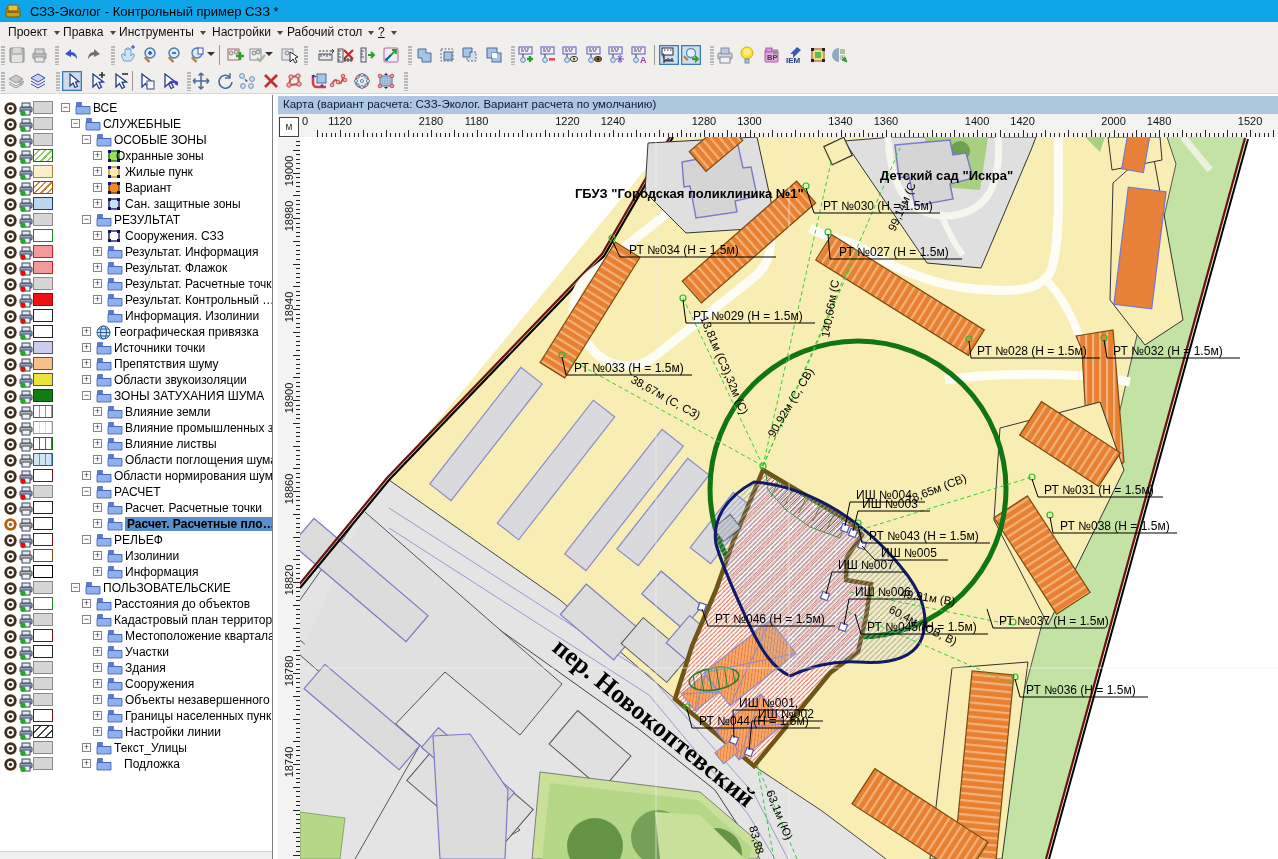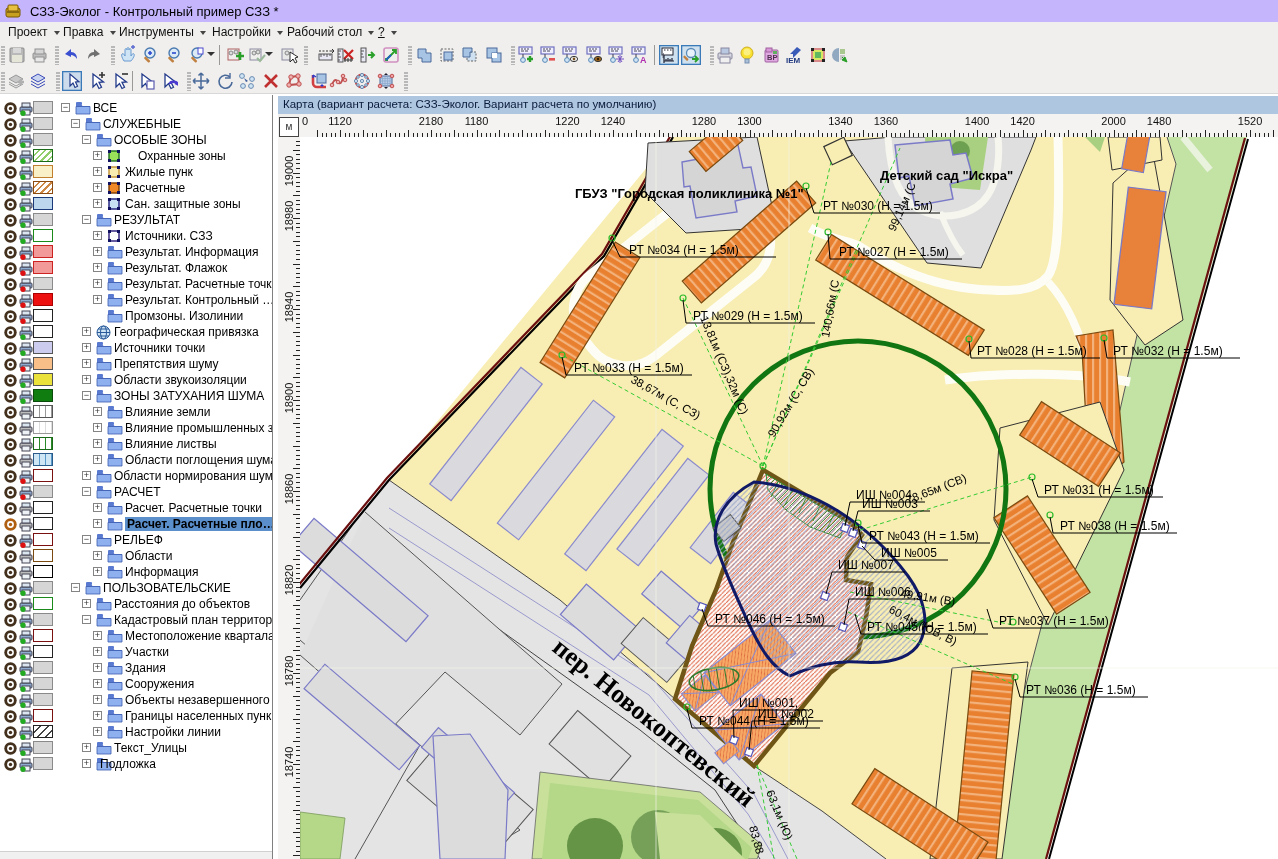--- a/index.html
+++ b/index.html
@@ -1,17 +1,17 @@
 <!DOCTYPE html>
 <html><head><meta charset="utf-8">
 <style>
 *{margin:0;padding:0;box-sizing:border-box}
 html,body{width:1278px;height:859px;overflow:hidden;font-family:"Liberation Sans",sans-serif;background:#fff}
 .abs{position:absolute}
-#titlebar{left:0;top:0;width:1278px;height:32px;background:#c4b5fd}
+#titlebar{left:0;top:0;width:1278px;height:32px;background:#0ea5e9}
 #titlebar .t{position:absolute;left:28px;top:4px;font-size:13px;color:#000}
 #menubar{left:0;top:22px;width:1278px;height:20px;background:#f0efee;font-size:12px;color:#111}
 .mi{position:absolute;top:3px}
 .mi .ar{display:inline-block;margin-left:6px;width:0;height:0;border-left:3.5px solid transparent;border-right:3.5px solid transparent;border-top:4px solid #444;vertical-align:middle}
 #tb1{left:0;top:42px;width:1278px;height:26px;background:#f0efee}
 #tb2{left:0;top:68px;width:1278px;height:26px;background:#f0efee;border-bottom:1px solid #d8d8d8}
 .grip{position:absolute;top:3px;width:4px;height:20px;background-image:repeating-linear-gradient(#f0efee 0 1px,#b8b8b8 1px 3px);}
 .vsep{position:absolute;top:3px;width:1px;height:20px;background:#999}
 .ic{position:absolute;width:20px;height:20px}
 #tree{left:0;top:95px;width:273px;height:764px;background:#fff;border-right:1px solid #808080;overflow:hidden}
@@ -420,21 +420,21 @@
         </svg></span>
 <span class="sw" style="top:1px;background:repeating-linear-gradient(135deg,#fff 0 3px,#8fce6a 3px 4.5px);border-color:#1a6a1a"></span>
 <span class="pm" style="left:93px;top:3px">+</span>
 <span class="abs" style="left:107px;top:1px"><svg width="14" height="14" viewBox="0 0 14 14">
           <rect x="2" y="2" width="10" height="10" fill="#9ae05a" stroke="#1a6a1a" stroke-width="1.4"></rect>
           <rect x="1" y="1" width="3" height="3" fill="#101060"></rect>
           <rect x="10" y="1" width="3" height="3" fill="#101060"></rect>
           <rect x="1" y="10" width="3" height="3" fill="#101060"></rect>
           <rect x="10" y="10" width="3" height="3" fill="#101060"></rect>
         </svg></span>
-<span class="lbl" style="left:138px">Охранные зоны</span>
+<span class="lbl" style="left:116px">Охранные зоны</span>
 </div>
 <div class="trow" style="top:69px;width:273px">
 <span class="abs" style="left:3px;top:1px"><svg width="15" height="15" viewBox="0 0 15 15">
           <circle cx="7.5" cy="7.5" r="6.2" fill="#43301d"></circle>
           <circle cx="7.5" cy="7.5" r="3.4" fill="#fff"></circle>
           <circle cx="7.5" cy="7.5" r="1.7" fill="#43301d"></circle>
         </svg></span>
 <span class="abs" style="left:19px;top:1px"><svg width="15" height="15" viewBox="0 0 15 15">
           <rect x="1" y="6" width="12" height="5" rx="1" fill="#8fabd0" stroke="#445"></rect>
           <rect x="3" y="2" width="8" height="4" fill="#dce6f0" stroke="#445"></rect>
@@ -466,21 +466,21 @@
         </svg></span>
 <span class="sw" style="top:1px;background:repeating-linear-gradient(135deg,#fff 0 3px,#cc8844 3px 4.5px);border-color:#8a4a10"></span>
 <span class="pm" style="left:93px;top:3px">+</span>
 <span class="abs" style="left:107px;top:1px"><svg width="14" height="14" viewBox="0 0 14 14">
           <rect x="2" y="2" width="10" height="10" fill="#f08828" stroke="#7a3a00" stroke-width="1.4"></rect>
           <rect x="1" y="1" width="3" height="3" fill="#101060"></rect>
           <rect x="10" y="1" width="3" height="3" fill="#101060"></rect>
           <rect x="1" y="10" width="3" height="3" fill="#101060"></rect>
           <rect x="10" y="10" width="3" height="3" fill="#101060"></rect>
         </svg></span>
-<span class="lbl" style="left:125px">Расчетные</span>
+<span class="lbl" style="left:125px">Вариант</span>
 </div>
 <div class="trow" style="top:101px;width:273px">
 <span class="abs" style="left:3px;top:1px"><svg width="15" height="15" viewBox="0 0 15 15">
           <circle cx="7.5" cy="7.5" r="6.2" fill="#43301d"></circle>
           <circle cx="7.5" cy="7.5" r="3.4" fill="#fff"></circle>
           <circle cx="7.5" cy="7.5" r="1.7" fill="#43301d"></circle>
         </svg></span>
 <span class="abs" style="left:19px;top:1px"><svg width="15" height="15" viewBox="0 0 15 15">
           <rect x="1" y="6" width="12" height="5" rx="1" fill="#8fabd0" stroke="#445"></rect>
           <rect x="3" y="2" width="8" height="4" fill="#dce6f0" stroke="#445"></rect>
@@ -533,21 +533,21 @@
         </svg></span>
 <span class="sw" style="top:1px;background:#fff;border:1.5px solid #1a8a1a"></span>
 <span class="pm" style="left:93px;top:3px">+</span>
 <span class="abs" style="left:107px;top:1px"><svg width="14" height="14" viewBox="0 0 14 14">
           <rect x="2" y="2" width="10" height="10" fill="#fff" stroke="#281878" stroke-width="1.4"></rect>
           <rect x="1" y="1" width="3" height="3" fill="#101060"></rect>
           <rect x="10" y="1" width="3" height="3" fill="#101060"></rect>
           <rect x="1" y="10" width="3" height="3" fill="#101060"></rect>
           <rect x="10" y="10" width="3" height="3" fill="#101060"></rect>
         </svg></span>
-<span class="lbl" style="left:125px">Источники. СЗЗ</span>
+<span class="lbl" style="left:125px">Сооружения. СЗЗ</span>
 </div>
 <div class="trow" style="top:149px;width:273px">
 <span class="abs" style="left:3px;top:1px"><svg width="15" height="15" viewBox="0 0 15 15">
           <circle cx="7.5" cy="7.5" r="6.2" fill="#43301d"></circle>
           <circle cx="7.5" cy="7.5" r="3.4" fill="#fff"></circle>
           <circle cx="7.5" cy="7.5" r="1.7" fill="#43301d"></circle>
         </svg></span>
 <span class="abs" style="left:19px;top:1px"><svg width="15" height="15" viewBox="0 0 15 15">
           <rect x="1" y="6" width="12" height="5" rx="1" fill="#8fabd0" stroke="#445"></rect>
           <rect x="3" y="2" width="8" height="4" fill="#dce6f0" stroke="#445"></rect>
@@ -637,21 +637,21 @@
           <rect x="3" y="2" width="8" height="4" fill="#dce6f0" stroke="#445"></rect>
           <rect x="3" y="9" width="8" height="5" fill="#eef2f6" stroke="#445"></rect>
           <circle cx="4" cy="12.3" r="2.7" fill="#dd1111"></circle>
         </svg></span>
 <span class="sw" style="top:1px;background:#fff;border-color:#222"></span>
 <span class="abs" style="left:107px;top:1px"><svg width="16" height="14" viewBox="0 0 16 14">
           <path d="M1 3 h5 l1.5 2 H15 v8 H1 z" fill="#5a7ad0"></path>
           <path d="M1 5.5 h14 v7.5 H1 z" fill="#8fb0ee" stroke="#3a5ab0" stroke-width="0.8"></path>
           <rect x="1" y="1" width="6" height="3" rx="1" fill="#5a7ad0"></rect>
         </svg></span>
-<span class="lbl" style="left:125px">Промзоны. Изолинии</span>
+<span class="lbl" style="left:125px">Информация. Изолинии</span>
 </div>
 <div class="trow" style="top:229px;width:273px">
 <span class="abs" style="left:3px;top:1px"><svg width="15" height="15" viewBox="0 0 15 15">
           <circle cx="7.5" cy="7.5" r="6.2" fill="#43301d"></circle>
           <circle cx="7.5" cy="7.5" r="3.4" fill="#fff"></circle>
           <circle cx="7.5" cy="7.5" r="1.7" fill="#43301d"></circle>
         </svg></span>
 <span class="abs" style="left:19px;top:1px"><svg width="15" height="15" viewBox="0 0 15 15">
           <rect x="1" y="6" width="12" height="5" rx="1" fill="#8fabd0" stroke="#445"></rect>
           <rect x="3" y="2" width="8" height="4" fill="#dce6f0" stroke="#445"></rect>
@@ -945,21 +945,21 @@
           <rect x="3" y="2" width="8" height="4" fill="#dce6f0" stroke="#445"></rect>
           <rect x="3" y="9" width="8" height="5" fill="#eef2f6" stroke="#445"></rect>
         </svg></span>
 <span class="sw" style="top:1px;background:#fff;border:1.5px solid #7a4a10"></span>
 <span class="pm" style="left:93px;top:3px">+</span>
 <span class="abs" style="left:107px;top:1px"><svg width="16" height="14" viewBox="0 0 16 14">
           <path d="M1 3 h5 l1.5 2 H15 v8 H1 z" fill="#5a7ad0"></path>
           <path d="M1 5.5 h14 v7.5 H1 z" fill="#8fb0ee" stroke="#3a5ab0" stroke-width="0.8"></path>
           <rect x="1" y="1" width="6" height="3" rx="1" fill="#5a7ad0"></rect>
         </svg></span>
-<span class="lbl" style="left:125px">Области</span>
+<span class="lbl" style="left:125px">Изолинии</span>
 </div>
 <div class="trow" style="top:469px;width:273px">
 <span class="abs" style="left:3px;top:1px"><svg width="15" height="15" viewBox="0 0 15 15">
           <circle cx="7.5" cy="7.5" r="6.2" fill="#43301d"></circle>
           <circle cx="7.5" cy="7.5" r="3.4" fill="#fff"></circle>
           <circle cx="7.5" cy="7.5" r="1.7" fill="#43301d"></circle>
         </svg></span>
 <span class="abs" style="left:19px;top:1px"><svg width="15" height="15" viewBox="0 0 15 15">
           <rect x="1" y="6" width="12" height="5" rx="1" fill="#bcbcbc" stroke="#445"></rect>
           <rect x="3" y="2" width="8" height="4" fill="#dce6f0" stroke="#445"></rect>
@@ -1217,21 +1217,21 @@
           <rect x="3" y="9" width="8" height="5" fill="#eef2f6" stroke="#445"></rect>
           <circle cx="4" cy="12.3" r="2.7" fill="#22aa22"></circle>
         </svg></span>
 <span class="sw" style="top:1px;background:#d6d6d6;border-color:#8a8a8a"></span>
 <span class="pm" style="left:82px;top:3px">+</span>
 <span class="abs" style="left:96px;top:1px"><svg width="16" height="14" viewBox="0 0 16 14">
           <path d="M1 3 h5 l1.5 2 H15 v8 H1 z" fill="#5a7ad0"></path>
           <path d="M1 5.5 h14 v7.5 H1 z" fill="#8fb0ee" stroke="#3a5ab0" stroke-width="0.8"></path>
           <rect x="1" y="1" width="6" height="3" rx="1" fill="#5a7ad0"></rect>
         </svg></span>
-<span class="lbl" style="left:100px">Подложка</span>
+<span class="lbl" style="left:124px">Подложка</span>
 </div>
 <div id="treehsb"></div>
 </div>
 <div class="abs" id="mapwrap"></div>
 <div class="abs" id="maptitle">Карта (вариант расчета: СЗЗ-Эколог. Вариант расчета по умолчанию)</div>
 <div class="abs" id="mbox">м</div>
 <div class="abs" id="hruler">
 <div class="hlab" style="left:2px">0</div>
 <div class="htick" style="left:17.2px;top:16px;height:7px"></div>
 <div class="htick" style="left:40.0px;top:16px;height:7px"></div>

